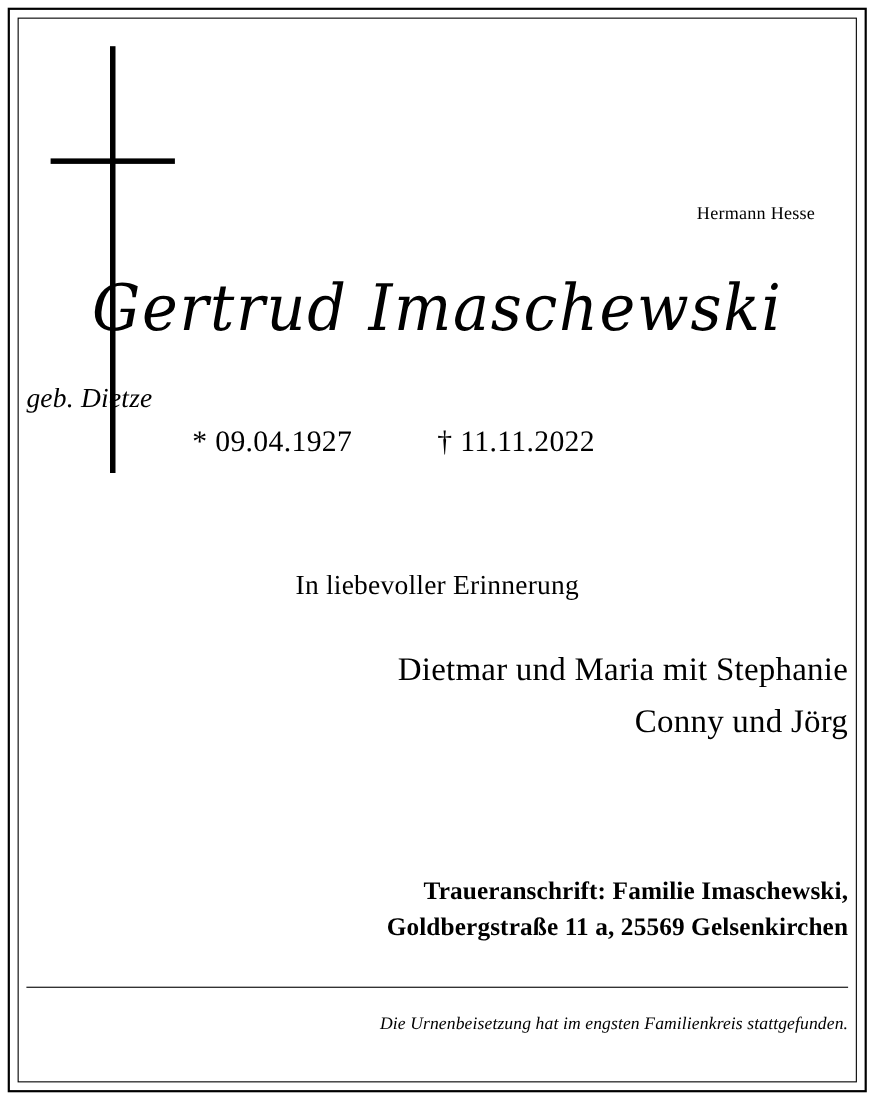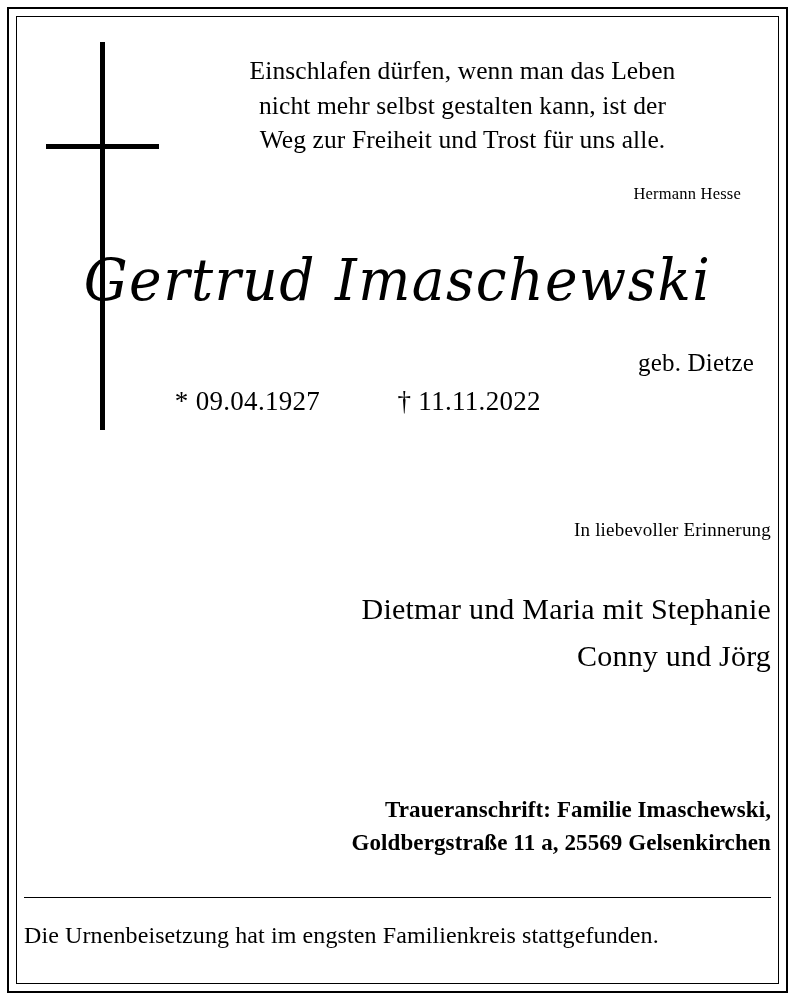--- a/index.html
+++ b/index.html
@@ -115,25 +115,26 @@
     font-size: 55px;
     line-height: 1.05;
     letter-spacing: 1.5px;
     white-space: nowrap;
     transform: scaleY(1.06);
   }
 
   .maiden {
     position: absolute;
     left: 0;
-    right: 17px;
+    right: 6px;
     top: 325px;
-    text-align: right;
+    text-align: left;
     font-size: 25px;
     letter-spacing: 0.2px;
+    font-style: italic;
   }
 
   .dates {
     position: absolute;
     left: 0;
     right: 0;
     top: 362px;
     height: 40px;
     display: flex;
     justify-content: center;
@@ -148,22 +149,22 @@
   .dates .death {
     width: 300px;
     text-align: left;
   }
 
   .memory {
     position: absolute;
     left: 0;
     right: 0;
     top: 495px;
-    text-align: right;
-    font-size: 19px;
+    text-align: center;
+    font-size: 25px;
     letter-spacing: 0.2px;
   }
 
   .family {
     position: absolute;
     left: 0;
     right: 0;
     top: 562px;
     text-align: center;
   }
@@ -197,45 +198,41 @@
     top: 873px;
     height: 1px;
     background: #000000;
   }
 
   .footer {
     position: absolute;
     left: 0;
     right: 0;
     top: 898px;
-    text-align: left;
-    font-size: 24px;
+    text-align: right;
+    font-size: 16px;
     letter-spacing: 0.1px;
+    font-style: italic;
   }
 </style>
 </head>
 <body>
 
 <div class="obituary">
 
   <div class="frame-outer"></div>
   <div class="frame-inner"></div>
 
   <div class="content">
 
     <div class="cross">
       <div class="vbar"></div>
       <div class="hbar"></div>
     </div>
 
-    <div class="quote">
-      <span class="line">Einschlafen dürfen, wenn man das Leben</span>
-      <span class="line">nicht mehr selbst gestalten kann, ist der</span>
-      <span class="line">Weg zur Freiheit und Trost für uns alle.</span>
-    </div>
 
     <div class="quote-author">Hermann Hesse</div>
 
     <div class="name">Gertrud Imaschewski</div>
 
     <div class="maiden">geb. Dietze</div>
 
     <div class="dates">
       <span class="birth">* 09.04.1927</span>
       <span class="death">† 11.11.2022</span>

